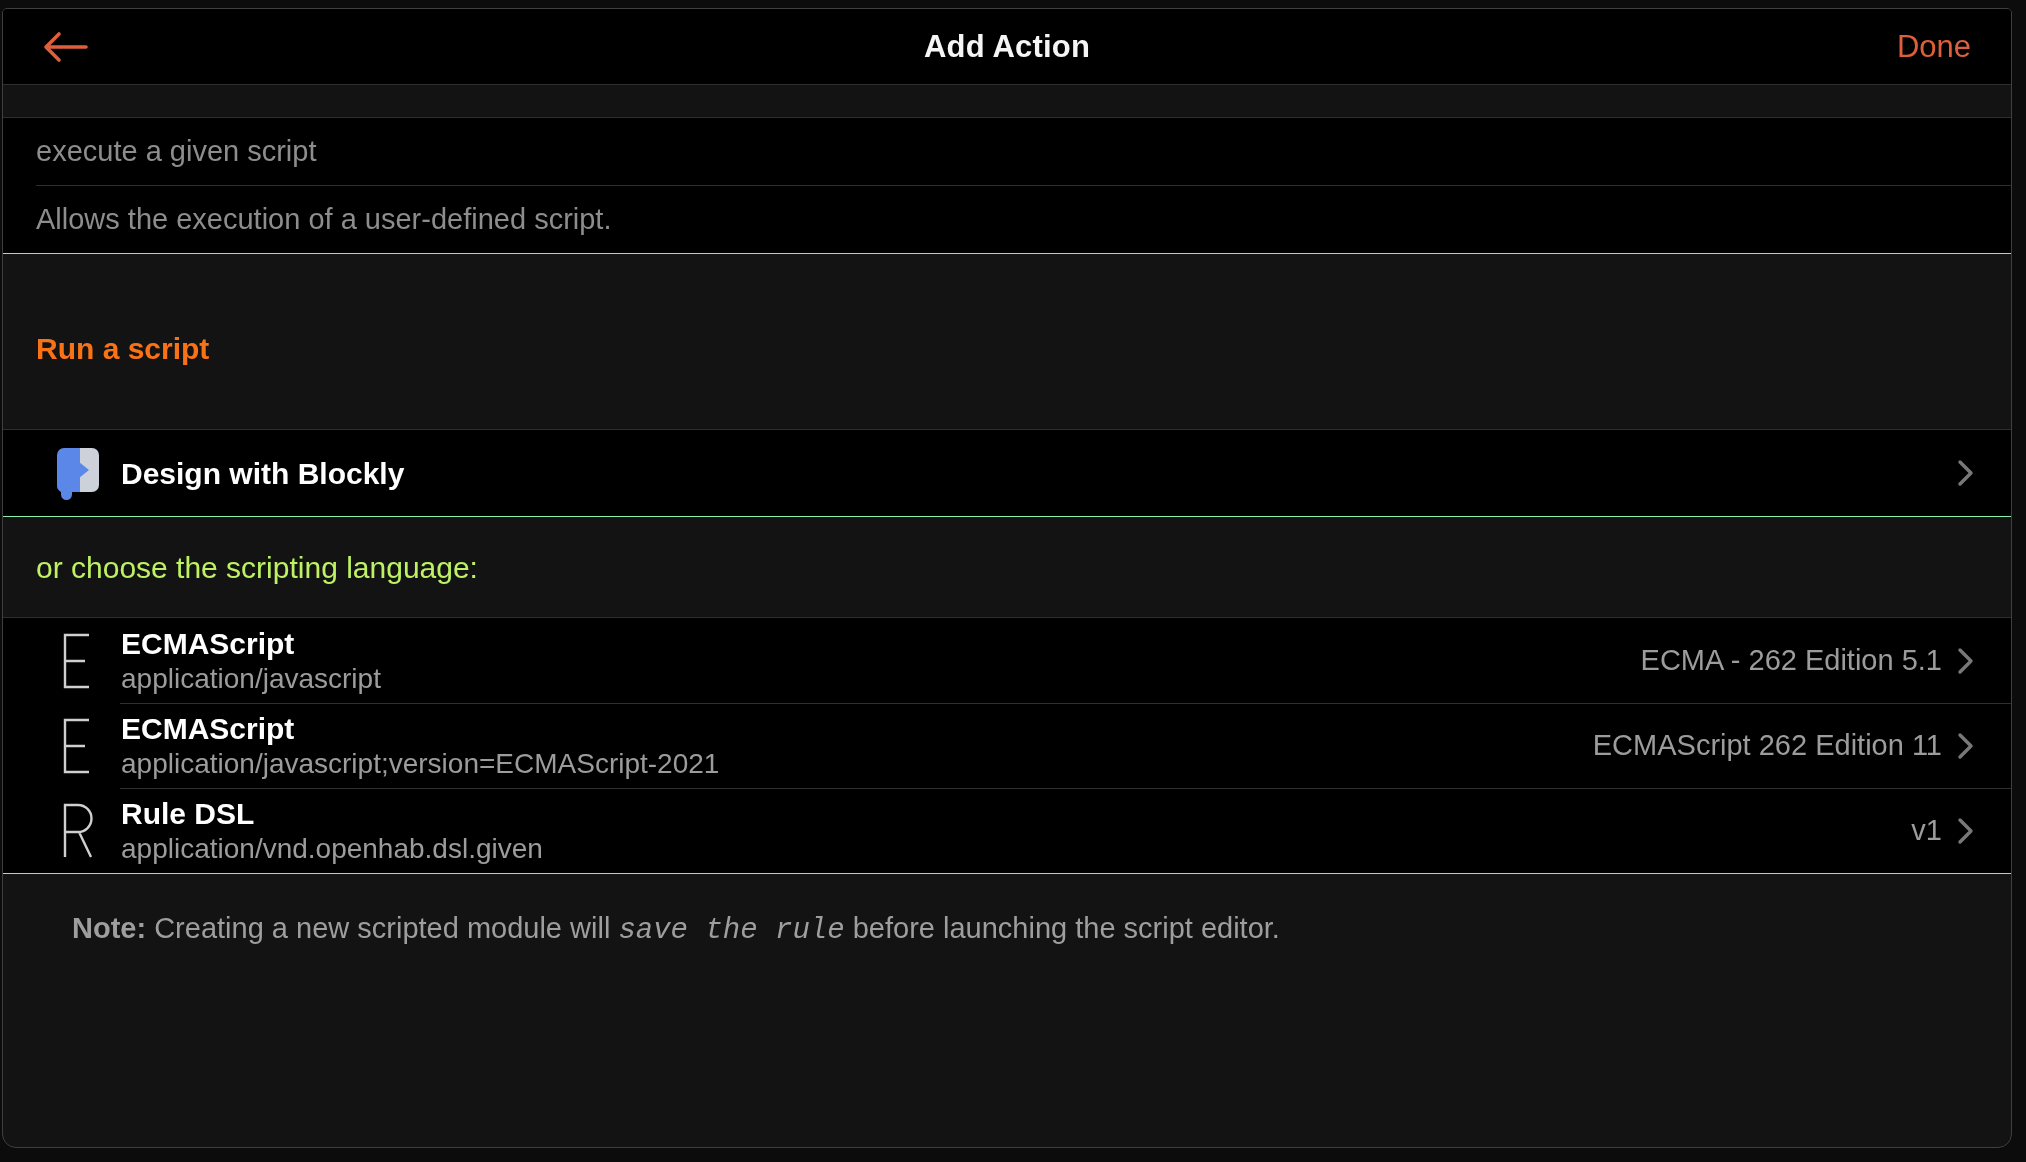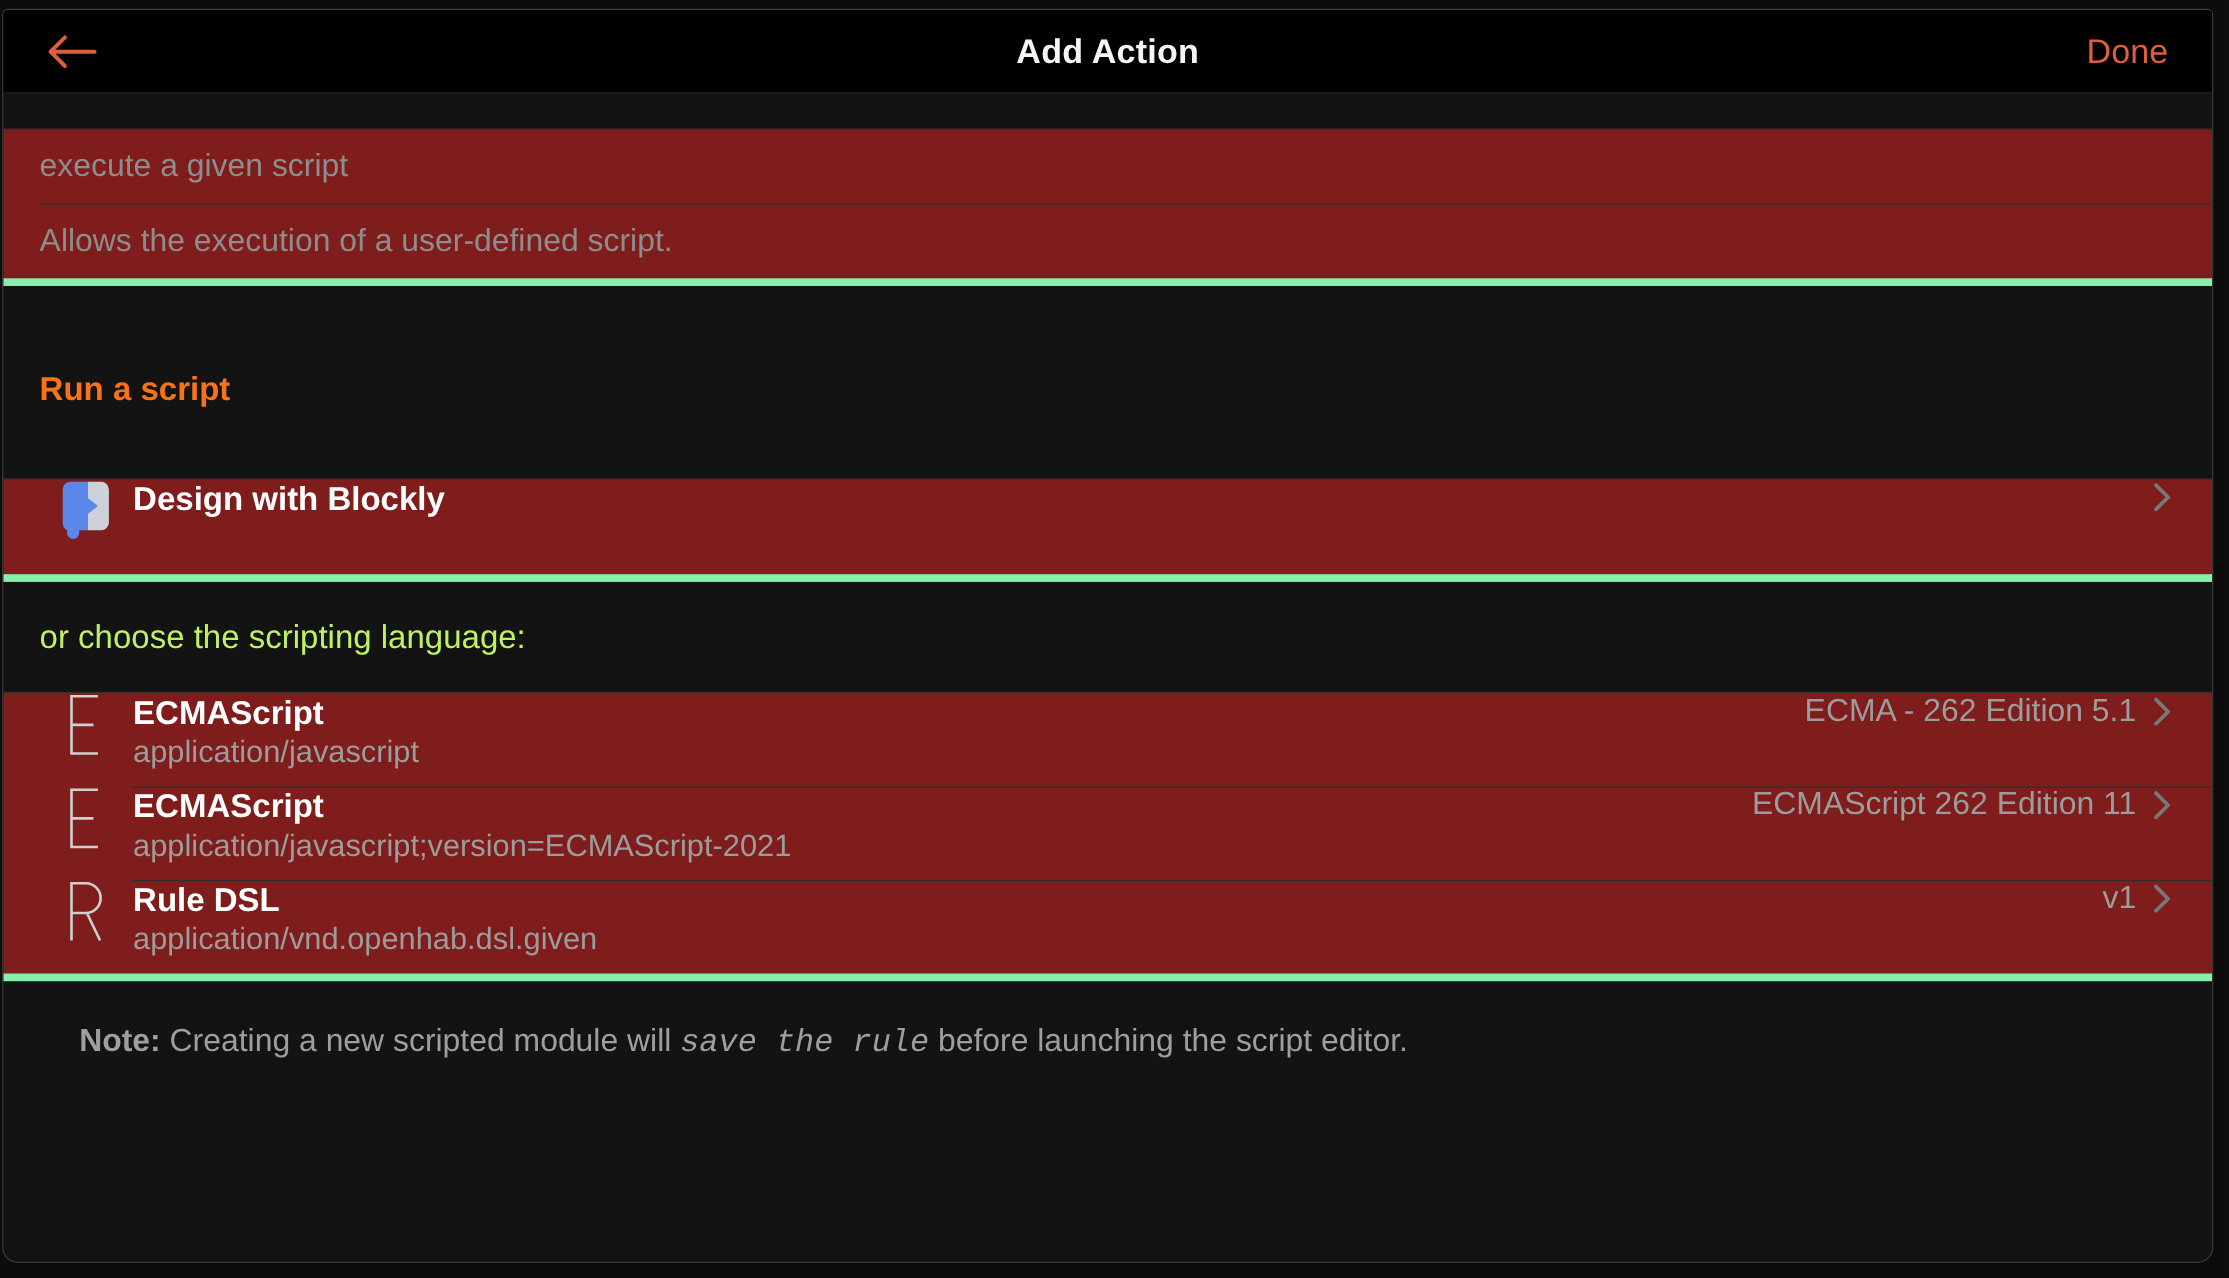--- a/index.html
+++ b/index.html
@@ -32,23 +32,23 @@
   .nav-title{
     color:#f5f5f5;font-size:31px;font-weight:700;letter-spacing:.2px;
   }
   .nav-done{
     position:absolute;right:40px;top:50%;transform:translateY(-50%);
     color:var(--accent,#de5f3b);font-size:31px;cursor:pointer;
   }
   
   .spacer{height:32px;}
   .list{
-    background:#7f1d1d;
+    background:#000000;
     border-top:1px solid #2e2e2e;
-    border-bottom:7px solid #86efac;
+    border-bottom:1px solid #86efac;
   }
   .divider-row{position:relative;}
   .divider-row::before{
     content:"";position:absolute;top:0;right:0;height:1px;background:#2e2e2e;
   }
   
   .row-simple{
     height:67px;display:flex;align-items:center;
     padding-left:33px;font-size:29px;color:#8d8d8d;
   }
@@ -57,21 +57,21 @@
   
   .then-block{height:175px;box-sizing:border-box;padding:30px 33px 0 33px;}
   .then-title{color:#ffffff;font-size:44px;font-weight:700;line-height:52px;margin:0;}
   .run-title{color:#f97316;font-size:30px;font-weight:700;line-height:34px;margin-top:48px;}
   .choose-block{
     height:100px;box-sizing:border-box;padding:34px 33px 0 33px;
     font-size:30px;color:#bef264;
   }
   
   .media-row{
-    display:flex;align-items:flex-start;
+    display:flex;align-items:center;
     padding:0 36px 0 52px;cursor:pointer;
   }
   .media-row.divider-row::before{left:117px;}
   .blockly-row{height:86px;}
   .lang-row{height:85px;}
   .media-icon{
     width:46px;flex:0 0 46px;margin-right:20px;
     display:flex;align-items:center;justify-content:center;
   }
   .media-text{flex:1;min-width:0;display:flex;flex-direction:column;justify-content:center;}

